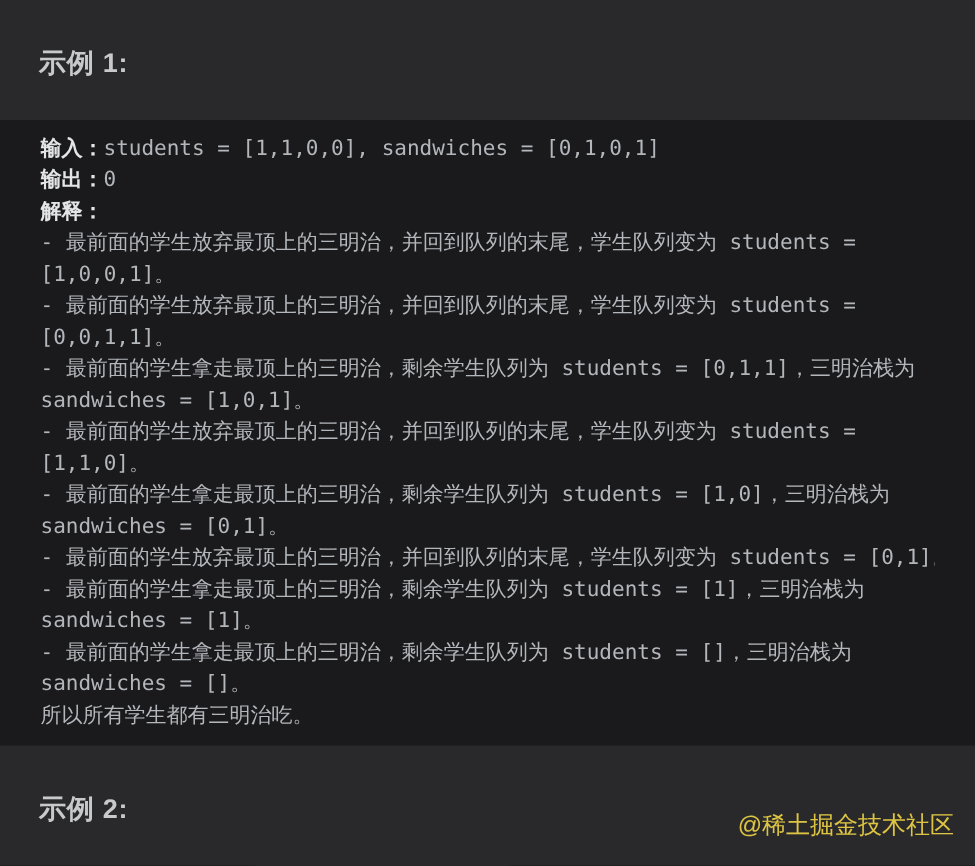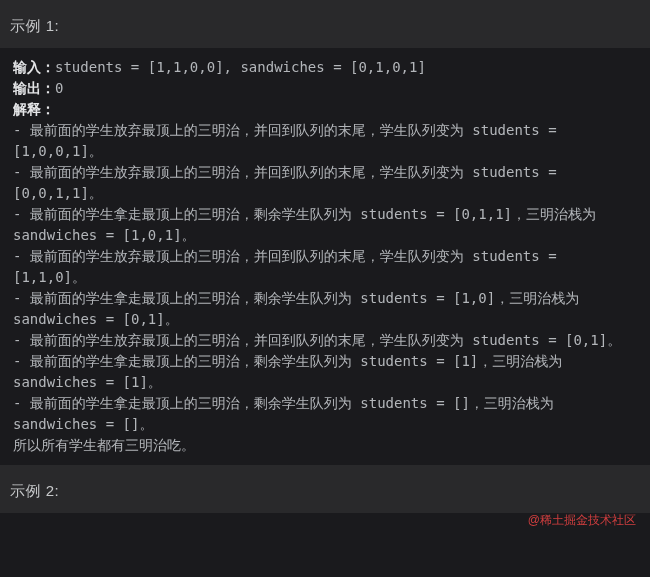--- a/index.html
+++ b/index.html
@@ -8,56 +8,56 @@
   }
   body {
     width: 650px;
     height: 577px;
     background: #29292b;
     position: relative;
     overflow: hidden;
     font-family: "Liberation Sans", sans-serif;
   }
   .heading {
-    margin: 0;
+    margin: 16px;
     padding: 19px 0 15px 10px;
-    font-size: 15px;
+    font-size: 18px;
     line-height: 14px;
-    font-weight: normal;
+    font-weight: bold;
     color: #c7c9cb;
     letter-spacing: 0.5px;
   }
   .code-block {
     background: #1a1a1d;
     margin: 0;
-    padding: 9px 13px;
+    padding: 9px 27px;
     font-family: "DejaVu Sans Mono", "Liberation Mono", monospace;
     font-size: 14px;
     line-height: 21px;
     color: #b3b6ba;
   }
   .code-block .line {
     white-space: pre;
     height: 21px;
     overflow: hidden;
   }
   .code-block .lbl {
     font-weight: bold;
     color: #e4e5e7;
   }
   .block2 {
     padding-bottom: 80px; 
   }
   .watermark {
     position: absolute;
-    top: 510px;
+    top: 541px;
     right: 14px;
-    font-size: 12px;
+    font-size: 16px;
     line-height: 20px;
-    color: #ef4444;
+    color: #fde047;
     opacity: 0.85;
   }
 </style>
 </head>
 <body>
 
 <div class="heading">示例 1:</div>
 
 <pre class="code-block"><div class="line"><span class="lbl">输入：</span><span>students = [1,1,0,0], sandwiches = [0,1,0,1]</span></div><div class="line"><span class="lbl">输出：</span><span>0</span></div><div class="line"><span class="lbl">解释：</span><span></span></div><div class="line"><span>- 最前面的学生放弃最顶上的三明治，并回到队列的末尾，学生队列变为 students =</span></div><div class="line"><span>[1,0,0,1]。</span></div><div class="line"><span>- 最前面的学生放弃最顶上的三明治，并回到队列的末尾，学生队列变为 students =</span></div><div class="line"><span>[0,0,1,1]。</span></div><div class="line"><span>- 最前面的学生拿走最顶上的三明治，剩余学生队列为 students = [0,1,1]，三明治栈为</span></div><div class="line"><span>sandwiches = [1,0,1]。</span></div><div class="line"><span>- 最前面的学生放弃最顶上的三明治，并回到队列的末尾，学生队列变为 students =</span></div><div class="line"><span>[1,1,0]。</span></div><div class="line"><span>- 最前面的学生拿走最顶上的三明治，剩余学生队列为 students = [1,0]，三明治栈为</span></div><div class="line"><span>sandwiches = [0,1]。</span></div><div class="line"><span>- 最前面的学生放弃最顶上的三明治，并回到队列的末尾，学生队列变为 students = [0,1]。</span></div><div class="line"><span>- 最前面的学生拿走最顶上的三明治，剩余学生队列为 students = [1]，三明治栈为</span></div><div class="line"><span>sandwiches = [1]。</span></div><div class="line"><span>- 最前面的学生拿走最顶上的三明治，剩余学生队列为 students = []，三明治栈为</span></div><div class="line"><span>sandwiches = []。</span></div><div class="line"><span>所以所有学生都有三明治吃。</span></div></pre>
 

